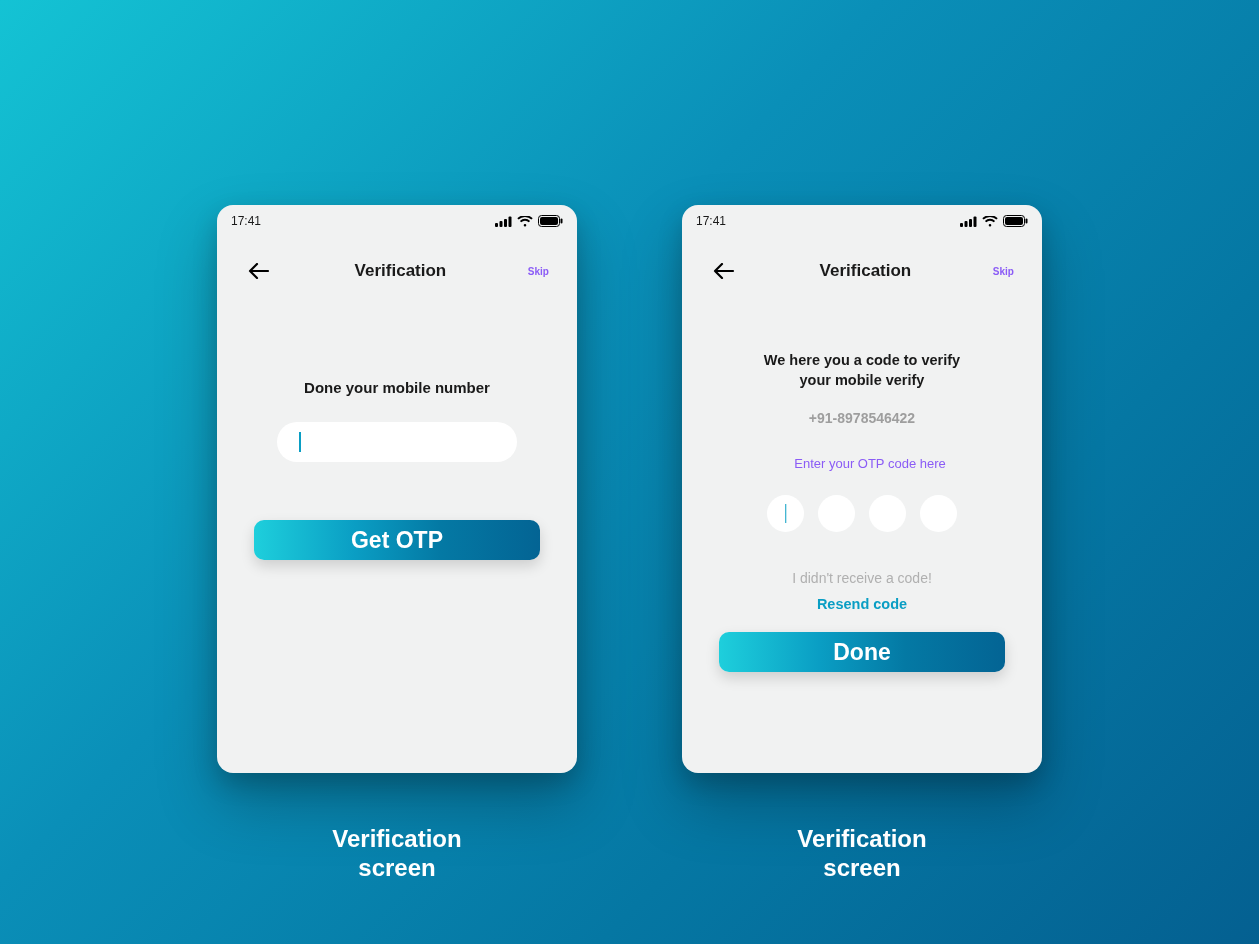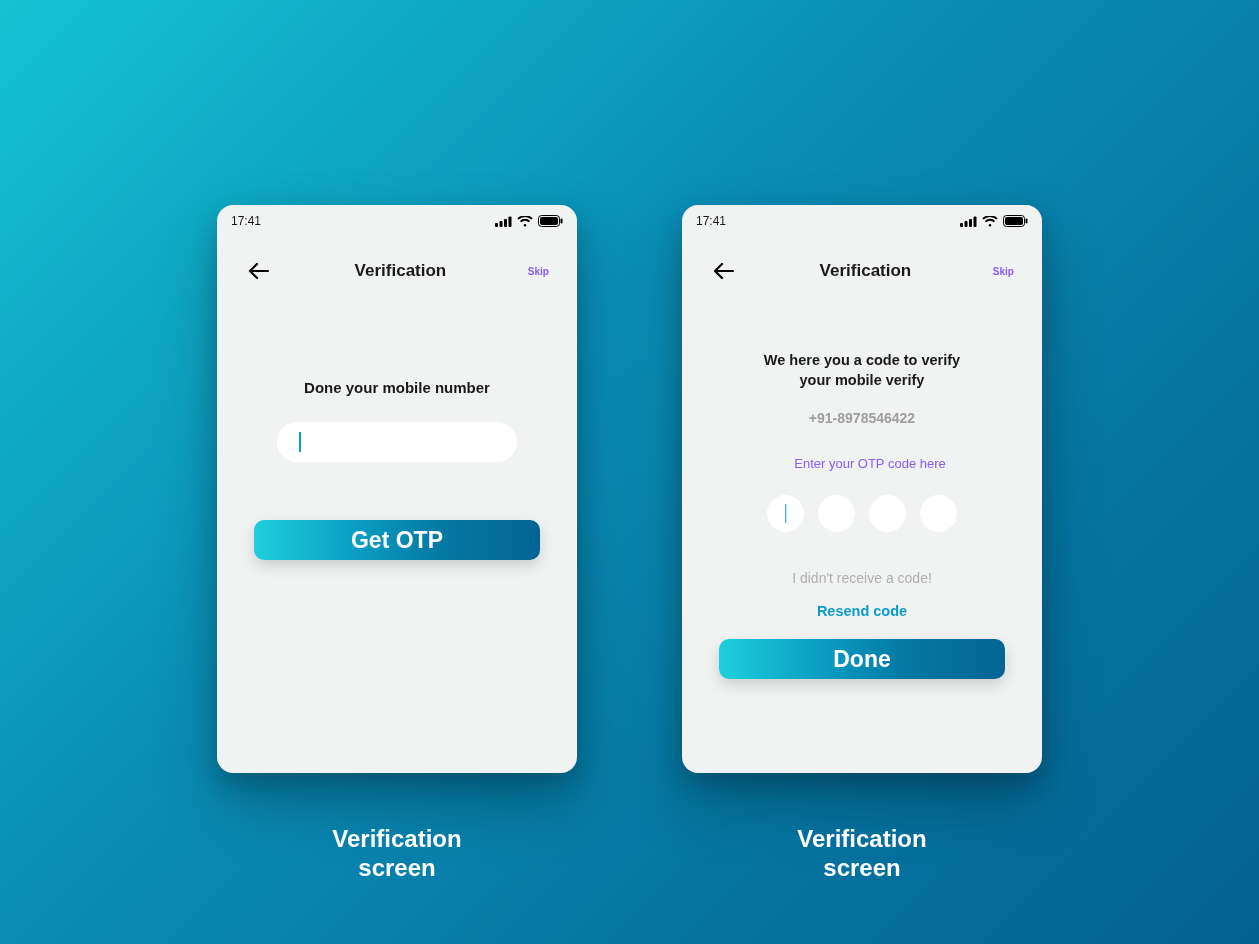--- a/index.html
+++ b/index.html
@@ -181,21 +181,21 @@
     background: #0a9ec4;
     transform: translateX(-50%);
   }
   .no-code {
     margin-top: 38px;
     font-size: 14px;
     color: #b0b0b0;
     text-align: center;
   }
   .resend {
-    margin-top: 17px;
+    margin-top: 10px;
     font-size: 14.5px;
     font-weight: 600;
     color: #0a9ec4;
     text-align: center;
     cursor: pointer;
   }
   .primary-btn.done {
     margin-top: 20px;
   }
 

